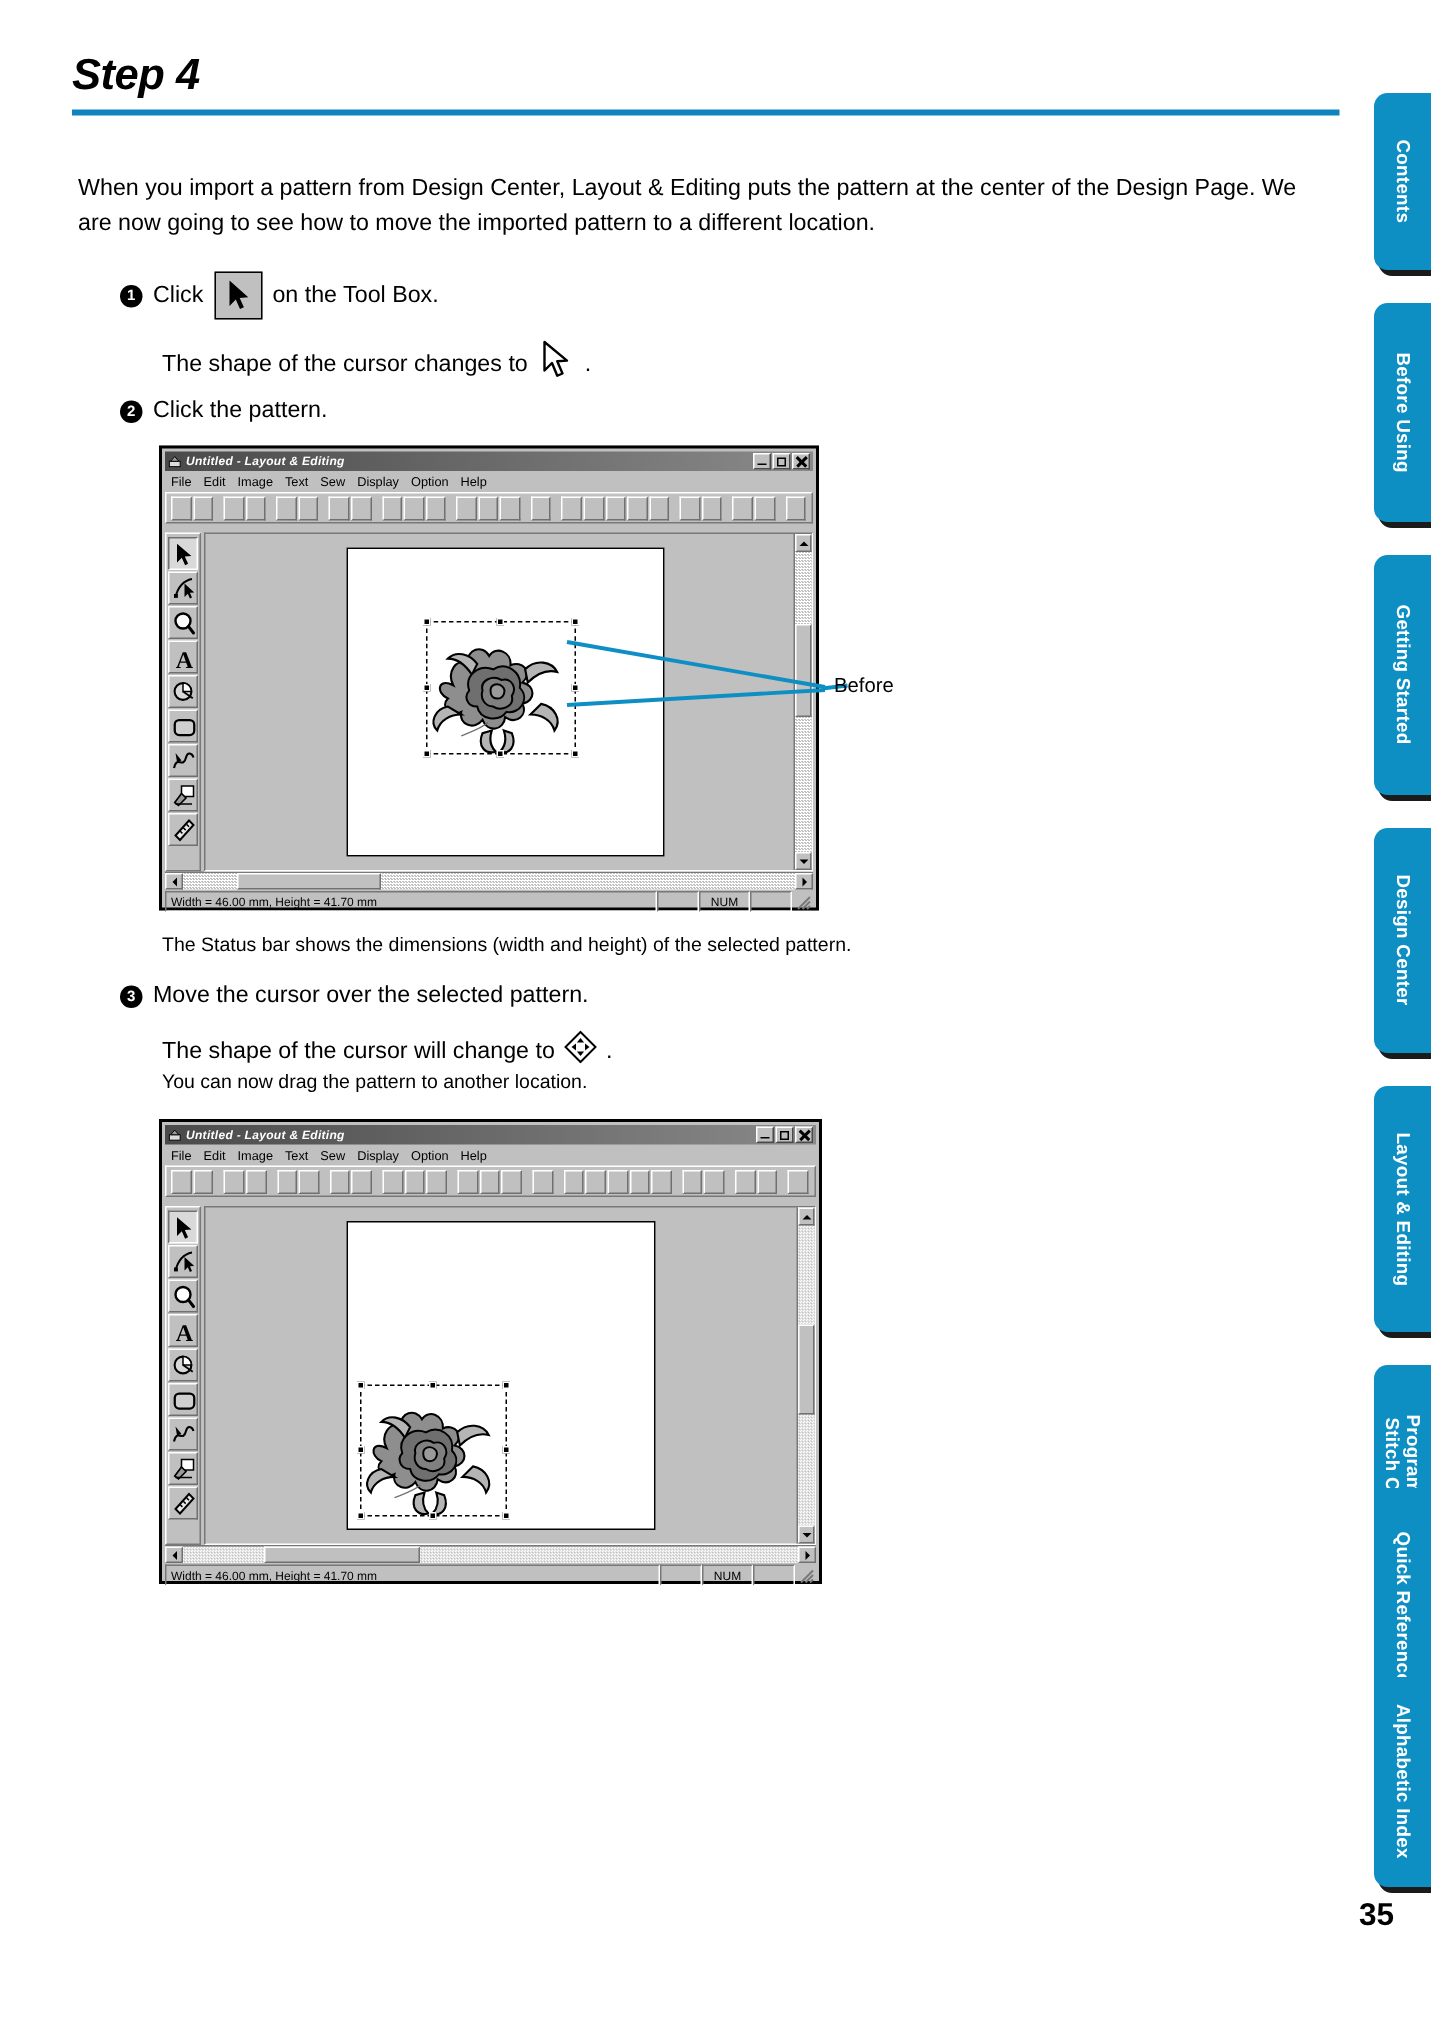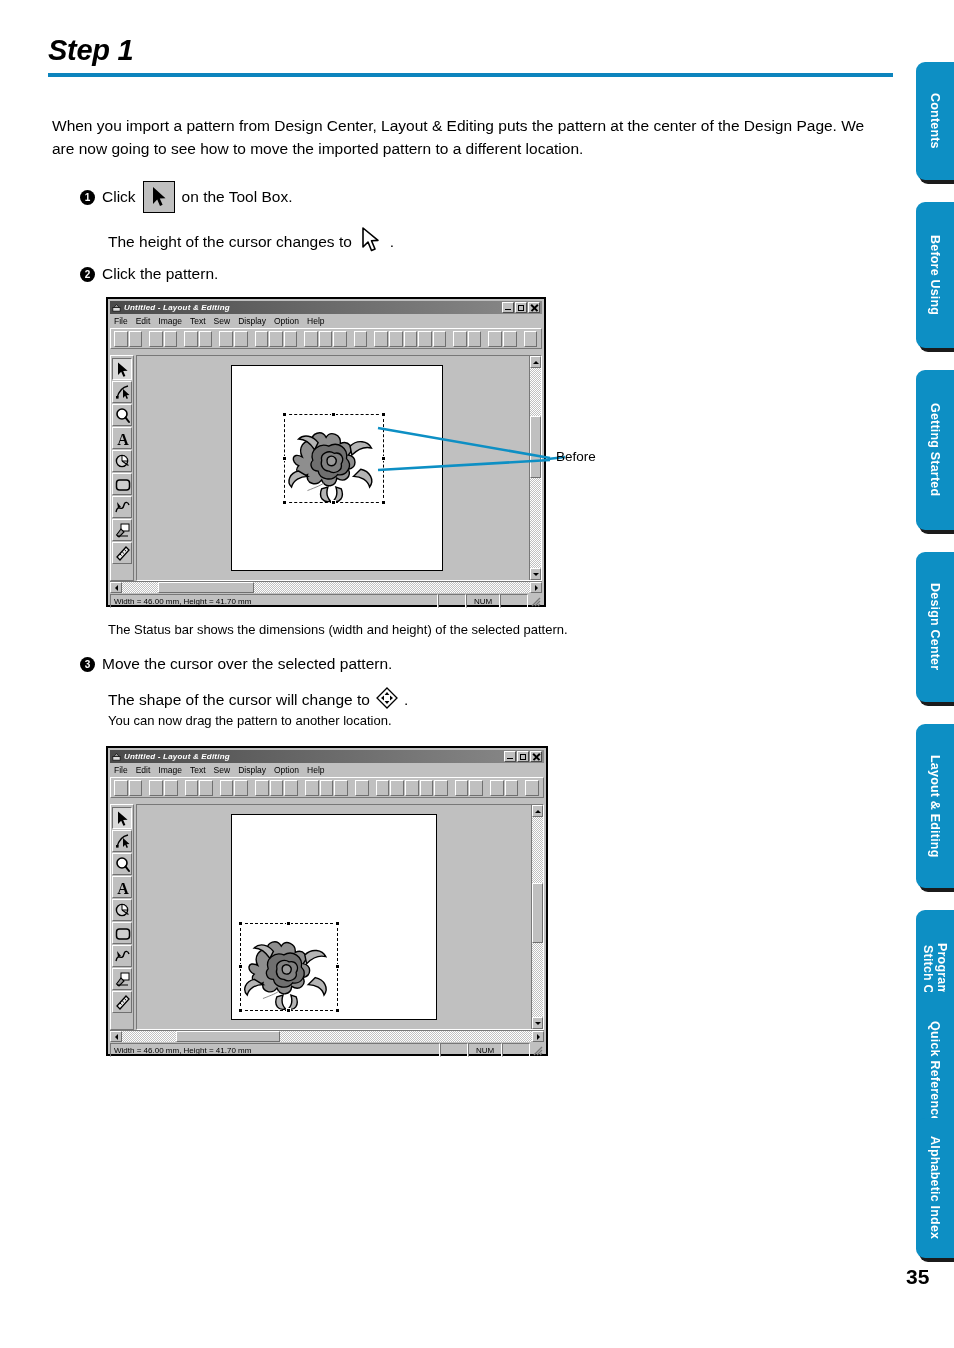--- a/index.html
+++ b/index.html
@@ -391,39 +391,39 @@
     top: 1265px;
     font-size: 21px;
     font-weight: bold;
     margin-left: 40px;
   }
 </style>
 </head>
 <body>
 
 <div id="header">
-  <div id="step-label">Step 1</div>
+  <div id="step-label">Step 4</div>
 </div>
 <div id="header-rule"></div>
 
 <p id="intro">When you import a pattern from Design Center, Layout &amp; Editing puts the pattern at the center of the Design Page. We are now going to see how to move the imported pattern to a different location.</p>
 
 <div class="step-row" style="left:80px; top:181px;">
   <span class="num-bullet">1</span>
   <span>Click</span>
   <span class="inline-toolbtn">
     <svg width="20" height="24" viewBox="0 0 20 24">
       <path d="M4 2 L4 19 L8.2 14.6 L11 21 L13.6 19.8 L10.8 13.6 L16.5 13.2 Z" fill="#000"></path>
     </svg>
   </span>
   <span>on the Tool Box.</span>
 </div>
 
 <div class="sub-line" style="left:108px; top:225px;">
-  <span>The height of the cursor changes to</span>
+  <span>The shape of the cursor changes to</span>
   <span class="inline-cursor">
     <svg width="26" height="30" viewBox="0 0 26 30">
       <path d="M5 3 L5 22 L10 17 L13.5 25.5 L17 24 L13.5 15.8 L20 15.4 Z" fill="#ffffff" stroke="#000" stroke-width="1.6" stroke-linejoin="round"></path>
     </svg>
   </span>
   <span>.</span>
 </div>
 
 <div class="step-row" style="left:80px; top:265px;">
   <span class="num-bullet">2</span>

